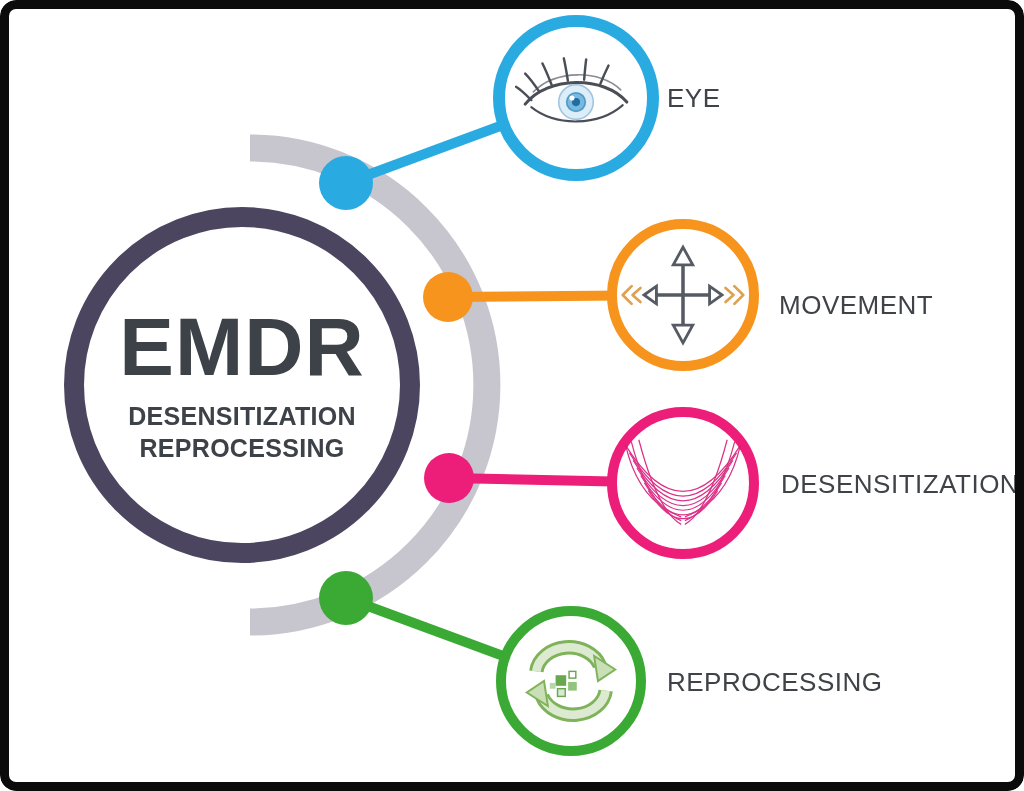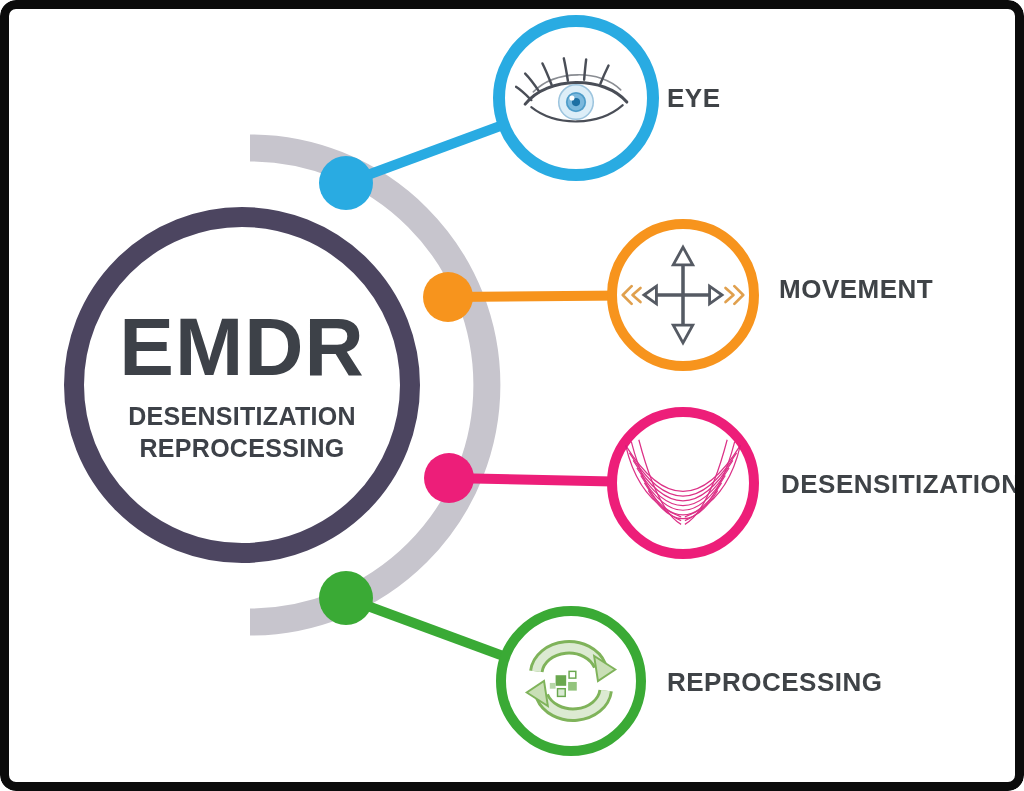--- a/index.html
+++ b/index.html
@@ -76,28 +76,28 @@
     z-index: 2;
   }
   .node-eye            { left: 493px; top: 15px;  width: 166px; height: 166px; border: 12px solid #29abe2; }
   .node-movement       { left: 607px; top: 219px; width: 152px; height: 152px; border: 10px solid #f7941d; }
   .node-desensitization{ left: 607px; top: 407px; width: 152px; height: 152px; border: 10px solid #ed1e79; }
   .node-reprocessing   { left: 496px; top: 606px; width: 150px; height: 150px; border: 10px solid #3aaa35; }
   
   .node-label {
     position: absolute;
     font-size: 26px;
-    font-weight: bold;
+    font-weight: normal;
     color: #3f4347;
     letter-spacing: 0.5px;
     white-space: nowrap;
     z-index: 2;
   }
   .label-eye             { left: 667px; top: 83px; }
-  .label-movement        { left: 779px; top: 274px; }
+  .label-movement        { left: 779px; top: 290px; }
   .label-desensitization { left: 781px; top: 469px; }
   .label-reprocessing    { left: 667px; top: 667px; }
 </style>
 </head>
 <body>
 
 <div class="canvas">
 
   <svg class="art" viewBox="0 0 1024 791" aria-hidden="true">
 

